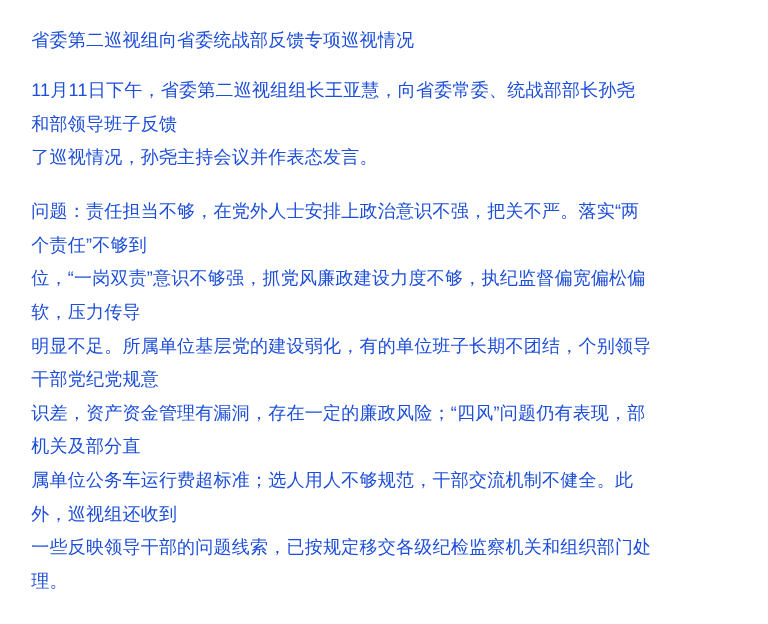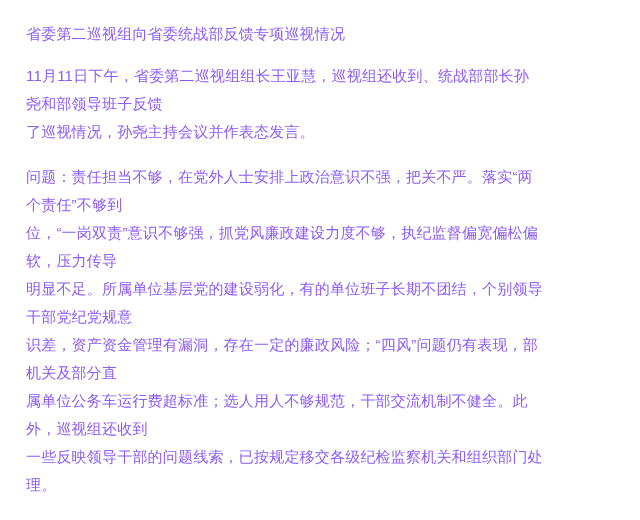--- a/index.html
+++ b/index.html
@@ -10,21 +10,21 @@
   body {
     width: 640px;
     height: 520px;
     overflow: hidden;
     font-family: "Liberation Sans", sans-serif;
   }
   .article {
     box-sizing: border-box;
     width: 556px;
     padding: 20px 12px 0 26px;
-    color: #8b5cf6;
+    color: #1d4ed8;
   }
   .article-title,
   .article-subtitle {
     font-size: 15px;
     font-weight: 400;
     line-height: 28px;
     margin: 0 0 14px 0;
     letter-spacing: 0.2px;
   }
   .article-paragraph {
@@ -36,21 +36,21 @@
     letter-spacing: 0.2px;
   }
 </style>
 </head>
 <body>
 
 <div class="article">
   <h1 class="article-title">省委第二巡视组向省委统战部反馈专项巡视情况</h1>
 
 
-  <p class="article-paragraph">11月11日下午，省委第二巡视组组长王亚慧，巡视组还收到、统战部部长孙尧和部领导班子反馈
+  <p class="article-paragraph">11月11日下午，省委第二巡视组组长王亚慧，向省委常委、统战部部长孙尧和部领导班子反馈
 了巡视情况，孙尧主持会议并作表态发言。</p>
 
   <p class="article-paragraph">问题：责任担当不够，在党外人士安排上政治意识不强，把关不严。落实“两个责任”不够到
 位，“一岗双责”意识不够强，抓党风廉政建设力度不够，执纪监督偏宽偏松偏软，压力传导
 明显不足。所属单位基层党的建设弱化，有的单位班子长期不团结，个别领导干部党纪党规意
 识差，资产资金管理有漏洞，存在一定的廉政风险；“四风”问题仍有表现，部机关及部分直
 属单位公务车运行费超标准；选人用人不够规范，干部交流机制不健全。此外，巡视组还收到
 一些反映领导干部的问题线索，已按规定移交各级纪检监察机关和组织部门处理。</p>
 
 </div>

